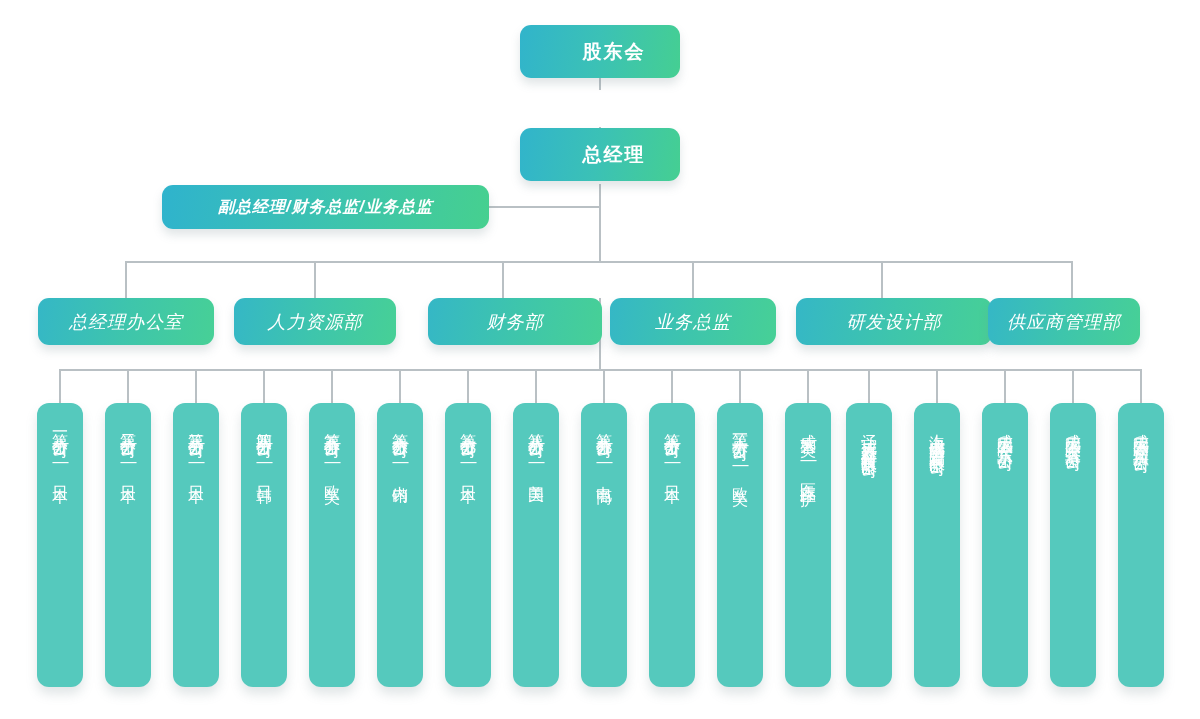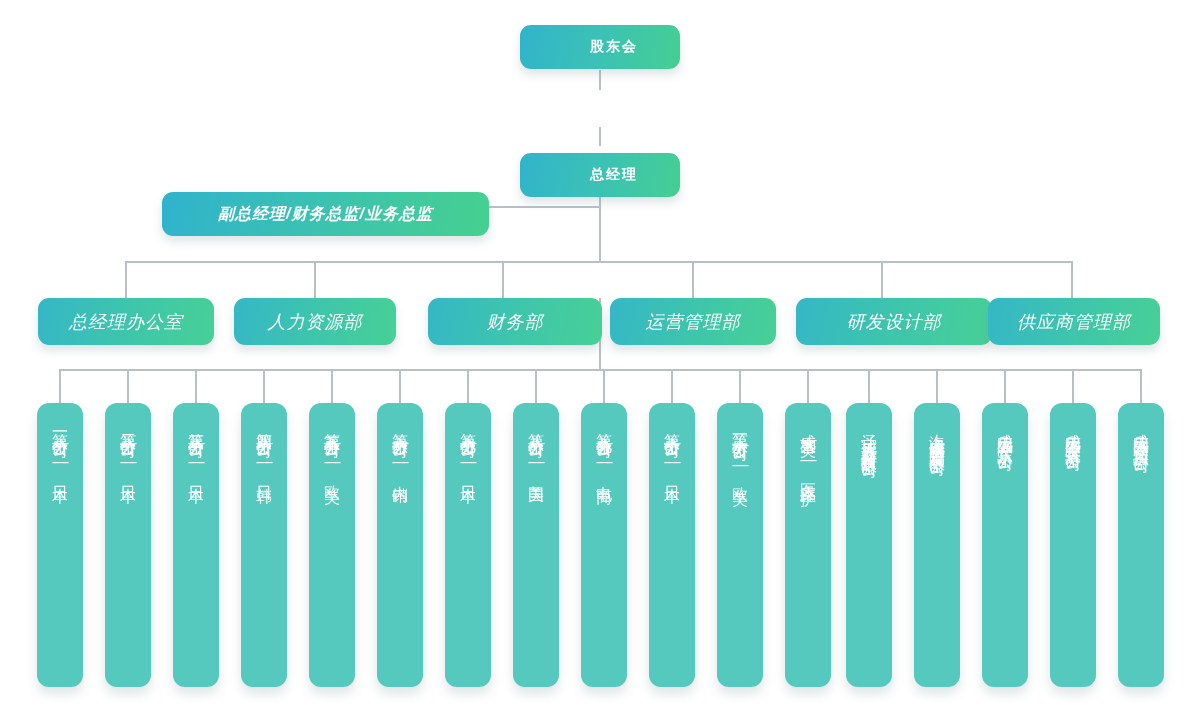--- a/index.html
+++ b/index.html
@@ -26,35 +26,34 @@
     color:#ffffff;
     border-radius:11px;
     box-shadow:0 6px 10px rgba(120,140,145,.22);
     text-align:center;
     letter-spacing:.5px;
     user-select:none;
   }
 
   
   .exec{
-    width:160px;height:44px;
+    width:160px;height:53px;
     background:linear-gradient(100deg,#31b4cb 0%,#3bc1b6 48%,#45cf92 100%);
-    font-size:14px;font-weight:bold;
+    font-size:19px;font-weight:bold;
     letter-spacing:2px;
     padding-left:28px;
   }
 
   
   .vp{
     left:162px;top:185px;
     width:327px;height:44px;
     background:linear-gradient(100deg,#2fb3cd 0%,#3dc4ad 55%,#46d08f 100%);
     font-size:16px;font-weight:bold;font-style:italic;
     letter-spacing:1px;
-    margin-top:7px;
   }
 
   
   .dept{
     top:298px;height:47px;
     background:linear-gradient(100deg,#35b7c6 0%,#3ec5ac 50%,#47d096 100%);
     font-size:18px;font-style:italic;
     letter-spacing:1px;
   }
 
@@ -115,44 +114,44 @@
   <div class="line vline" style="left:807px;top:369px;height:35px;"></div>
   <div class="line vline" style="left:868px;top:369px;height:35px;"></div>
   <div class="line vline" style="left:936px;top:369px;height:35px;"></div>
   <div class="line vline" style="left:1004px;top:369px;height:35px;"></div>
   <div class="line vline" style="left:1072px;top:369px;height:35px;"></div>
   <div class="line vline" style="left:1140px;top:369px;height:35px;"></div>
 
   <div class="node exec" style="left:520px;top:25px;">
     <span>股东会</span>
   </div>
-  <div class="node exec" style="left:520px;top:153px;">
+  <div class="node exec" style="left:520px;top:128px;">
     <span>总经理</span>
   </div>
 
   <div class="node vp">
     <span>副总经理/财务总监/业务总监</span>
   </div>
 
   <div class="node dept" style="left:38px;width:176px;">
     <span>总经理办公室</span>
   </div>
   <div class="node dept" style="left:234px;width:162px;">
     <span>人力资源部</span>
   </div>
   <div class="node dept" style="left:428px;width:174px;">
     <span>财务部</span>
   </div>
   <div class="node dept" style="left:610px;width:166px;">
-    <span>运营管理部</span>
+    <span>业务总监</span>
   </div>
   <div class="node dept" style="left:796px;width:196px;">
     <span>研发设计部</span>
   </div>
-  <div class="node dept" style="left:988px;width:172px;">
+  <div class="node dept" style="left:988px;width:152px;">
     <span>供应商管理部</span>
   </div>
 
   <div class="node sub" style="left:37px;">
       <span class="vtext">第一分公司——日本</span>
     </div>
   <div class="node sub" style="left:105px;">
       <span class="vtext">第二分公司——日本</span>
     </div>
   <div class="node sub" style="left:173px;">

